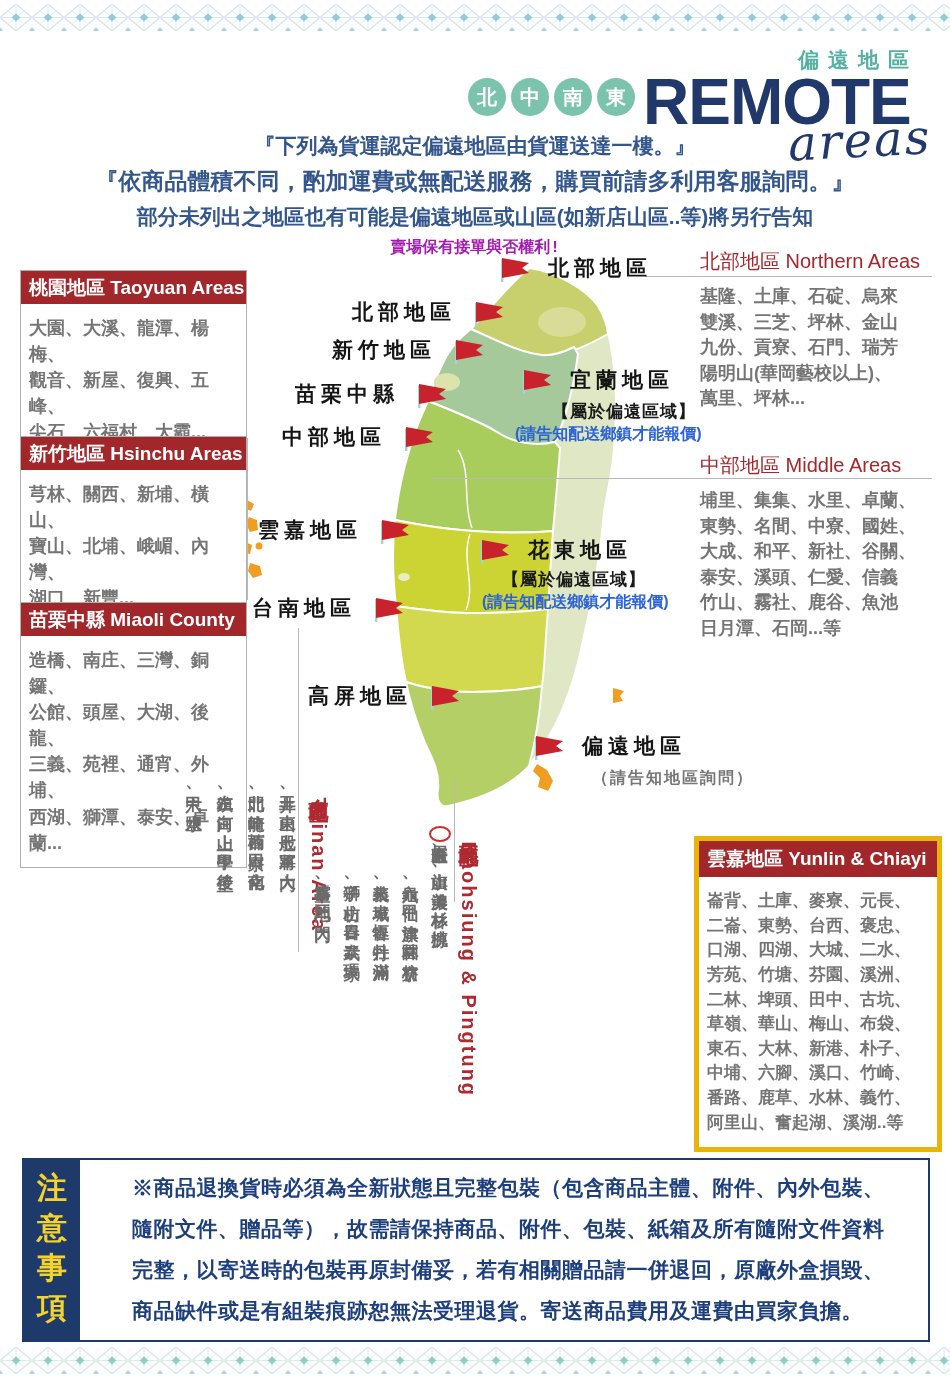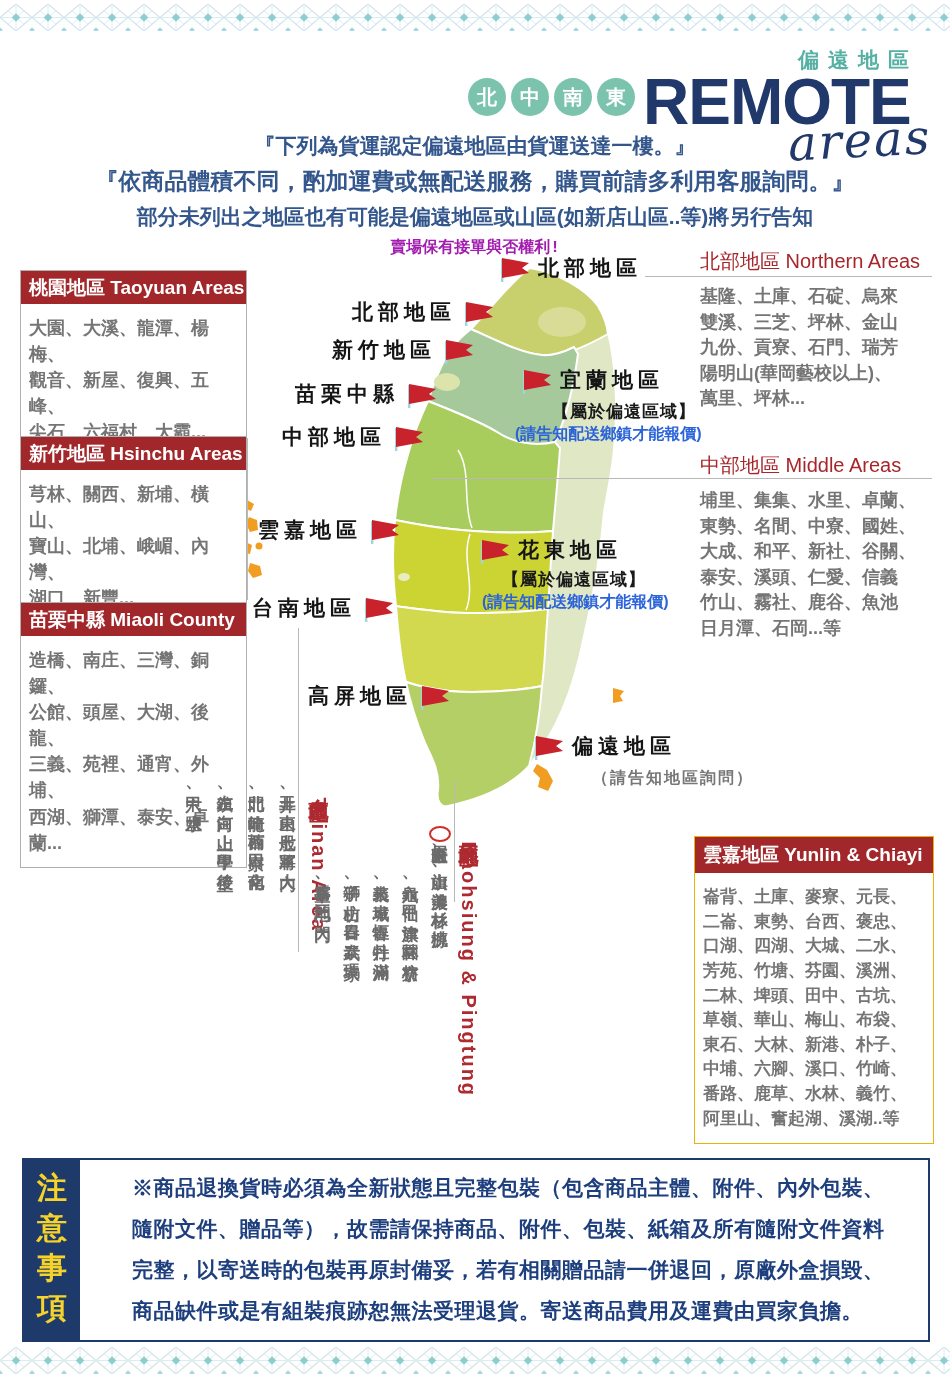--- a/index.html
+++ b/index.html
@@ -29,27 +29,27 @@
   
   .rbox{width:225px;border:1px solid #b0b0b0;background:#ffffff;}
   .rbox .hd{height:33px;line-height:33px;background:#a2272b;color:#ffffff;
             font-weight:bold;font-size:19px;padding-left:8px;white-space:nowrap;overflow:hidden;}
   .rbox .bd{padding:11px 8px;font-weight:bold;font-size:18px;color:#757575;
             line-height:1.45;white-space:pre-line;}
 
   
   .rpanel-title{font-weight:normal;font-size:20px;color:#a8262b;white-space:nowrap;}
   .rpanel-body{width:235px;font-weight:bold;font-size:18px;color:#757575;line-height:1.42;white-space:pre-line;}
-  .ybox{width:238px;border:1px solid #eab308;background:#ffffff;}
+  .ybox{width:238px;border:5px solid #eab308;background:#ffffff;}
   .ybox .hd{height:36px;line-height:36px;background:#a2272b;color:#ffffff;
             font-weight:bold;font-size:19px;padding-left:8px;white-space:nowrap;}
   .ybox .bd{padding:12px 8px;font-weight:bold;font-size:17px;color:#757575;line-height:1.45;white-space:pre-line;}
 
   
-  .map-label{display:flex;align-items:flex-start;gap:6px;white-space:nowrap;}
+  .map-label{display:flex;align-items:flex-start;gap:16px;white-space:nowrap;}
   .mlabel{font-family:"Liberation Serif",serif;font-weight:bold;font-size:21px;
           letter-spacing:5px;color:#151515;line-height:1.2;}
   .mtag{font-weight:bold;font-size:17px;color:#1a1a1a;letter-spacing:1px;white-space:nowrap;}
   .mnote{font-weight:bold;font-size:16px;color:#2b63d9;white-space:nowrap;}
   .mnote-gray{font-weight:bold;font-size:16px;color:#777777;white-space:nowrap;letter-spacing:2px;}
 
   
   .line{background:#b8b8b8;}
 
   

